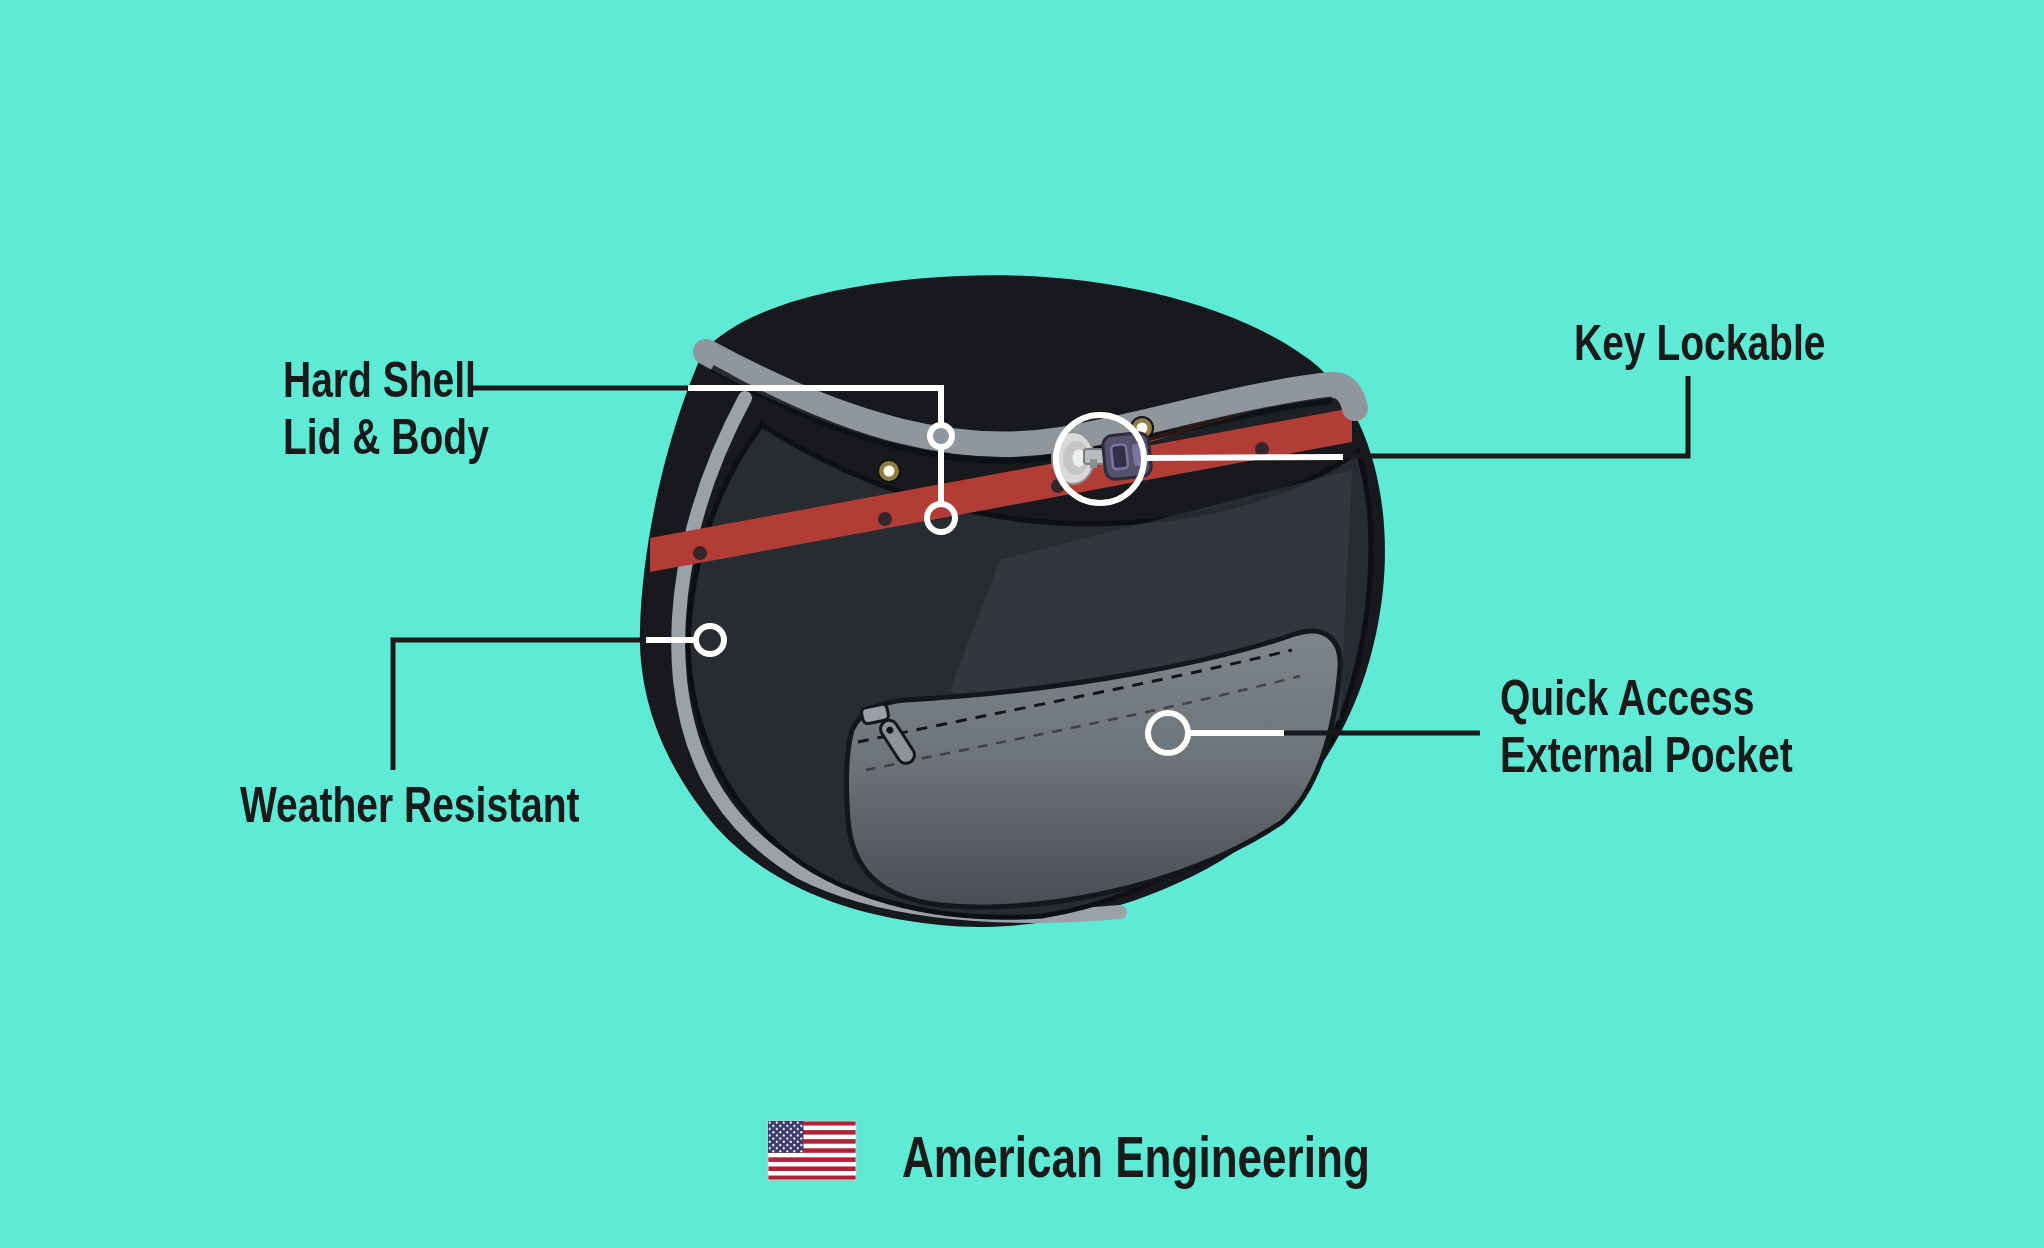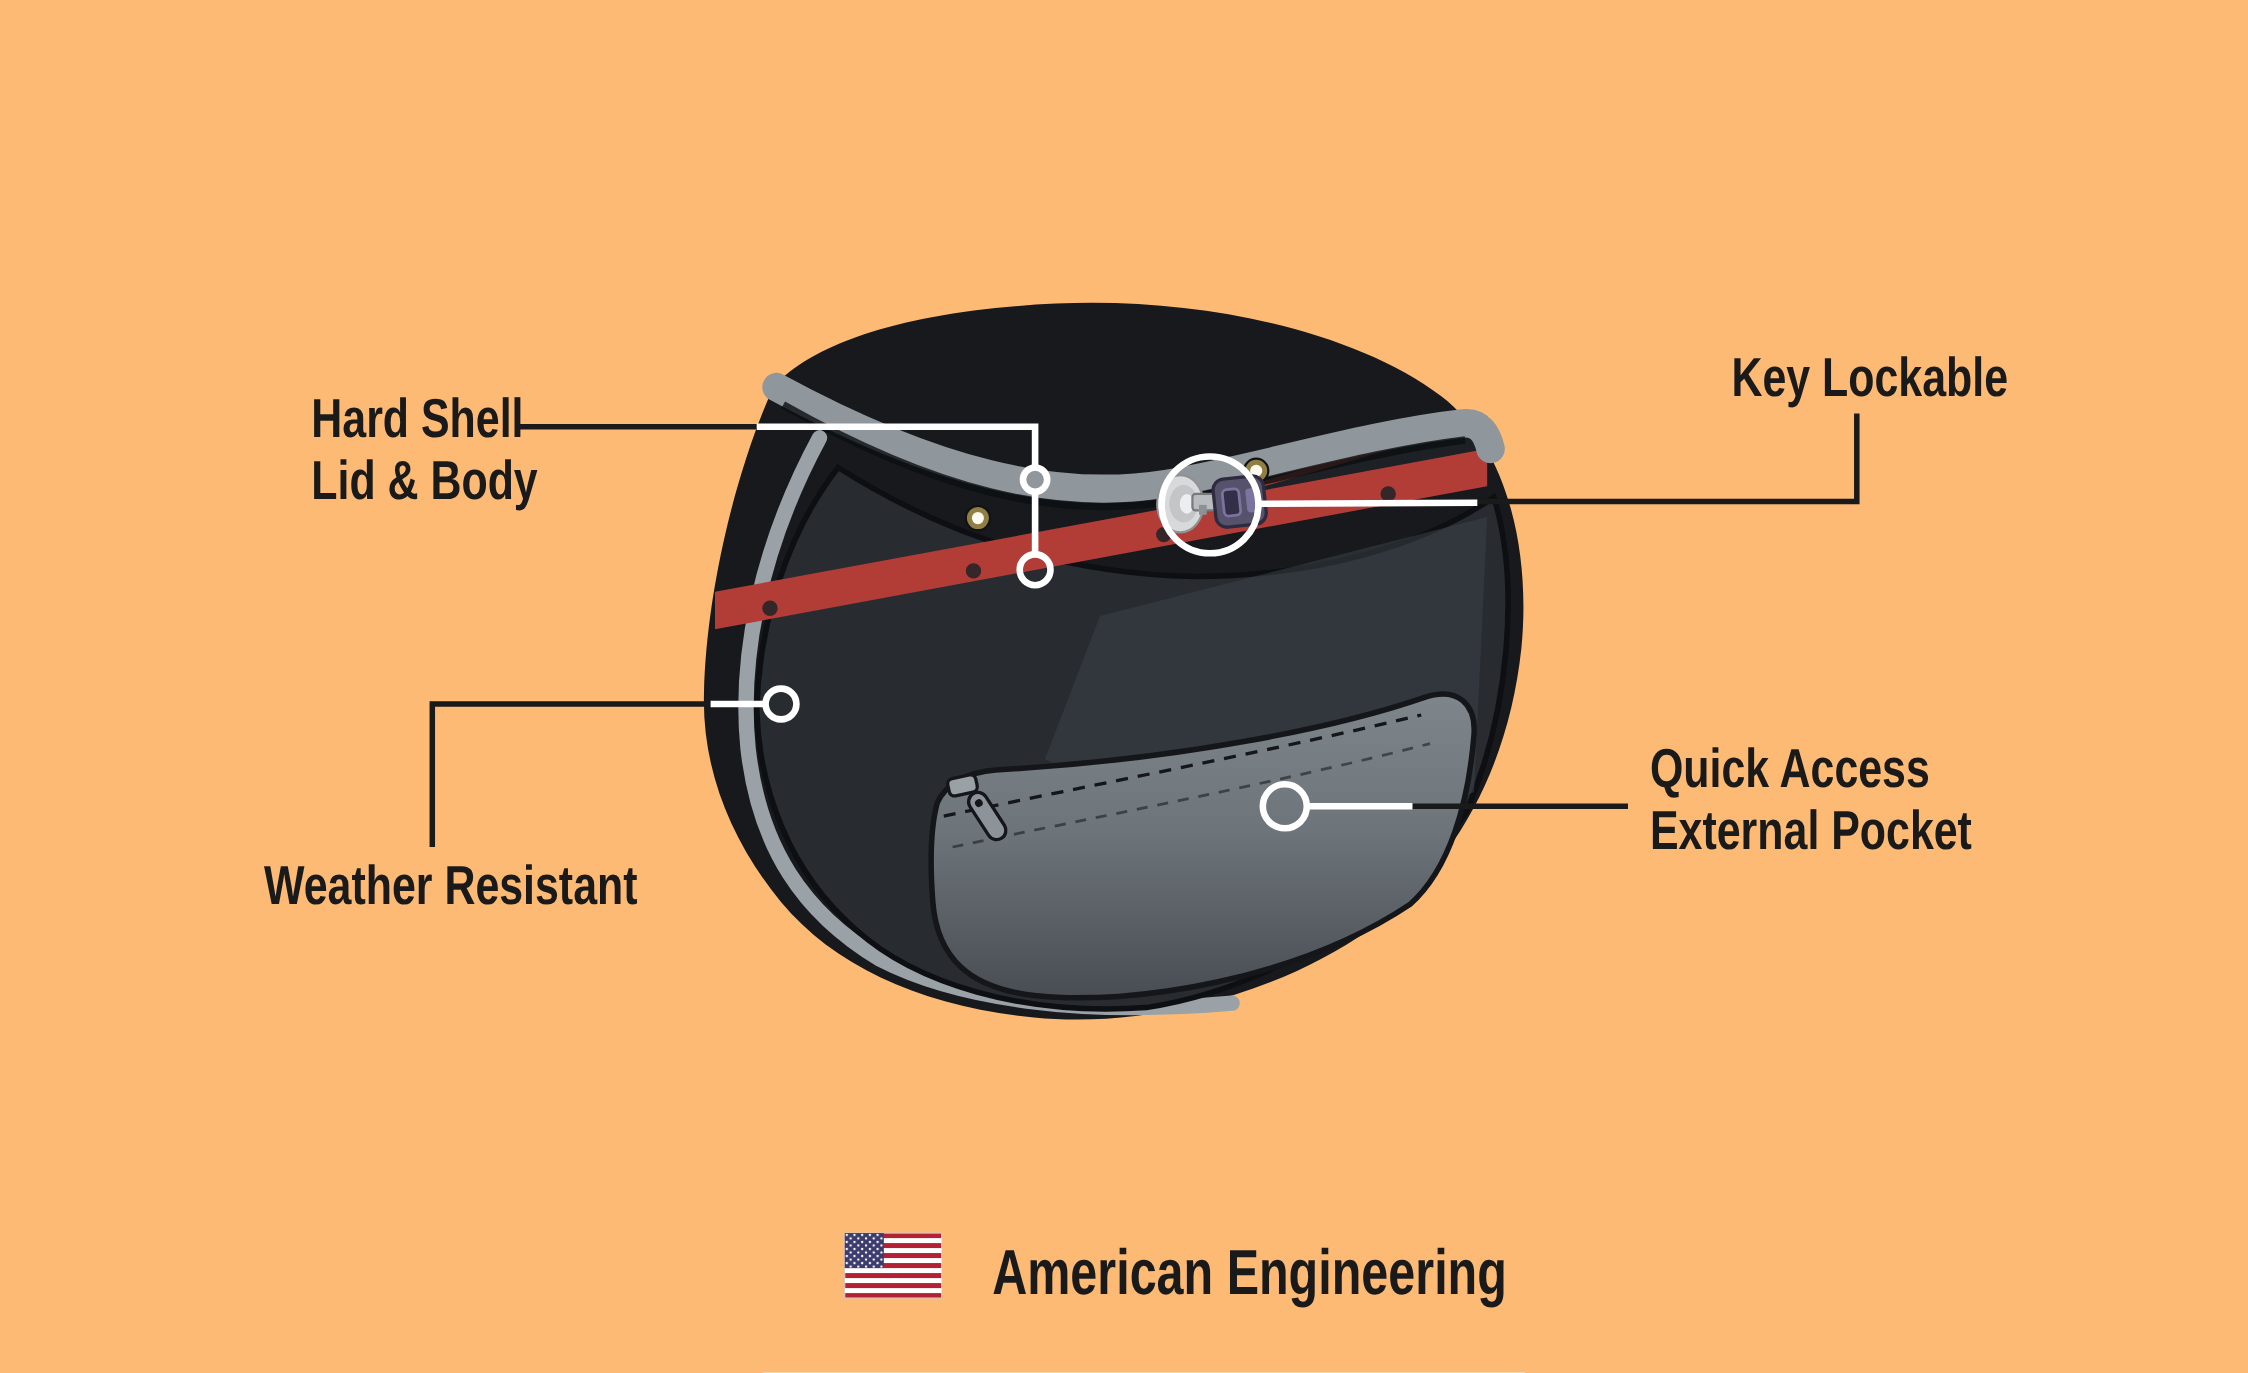--- a/index.html
+++ b/index.html
@@ -1,16 +1,16 @@
 <!DOCTYPE html>
 <html><head>
 <meta charset="utf-8">
 <style>
   html,body{margin:0;padding:0;background:#fff;}
-  .canvas{position:relative;width:2044px;height:1248px;background:#fdba74;overflow:hidden;
+  .canvas{position:relative;width:2044px;height:1248px;background:#5eead4;overflow:hidden;
           font-family:"Liberation Sans",sans-serif;}
   .lbl{position:absolute;font-weight:bold;font-size:50px;line-height:57px;color:#1a1a1a;
        transform:scaleX(.78);transform-origin:left top;white-space:nowrap;}
   .lbl div{white-space:nowrap;}
   .footer-title{position:absolute;left:902px;top:1126px;font-weight:bold;font-size:58px;line-height:62px;
        color:#1a1a1a;transform:scaleX(.76);transform-origin:left top;white-space:nowrap;}
   svg{position:absolute;left:0;top:0;}
 </style>
 </head>
 <body>

